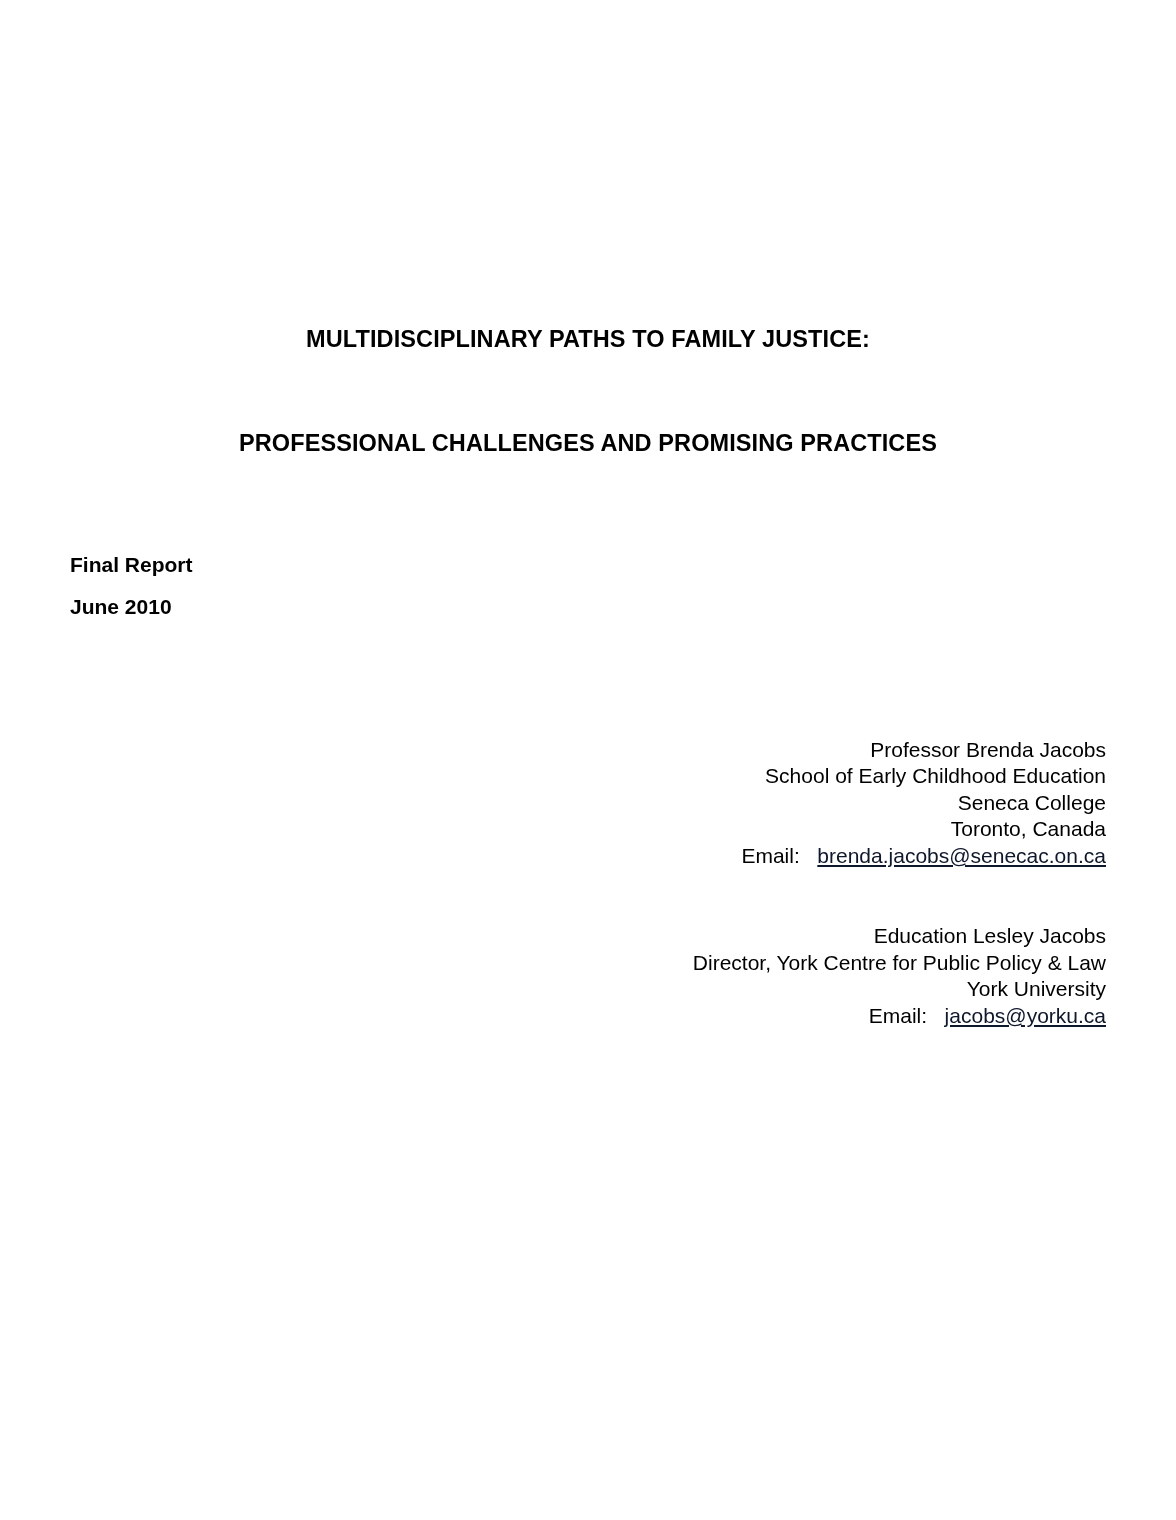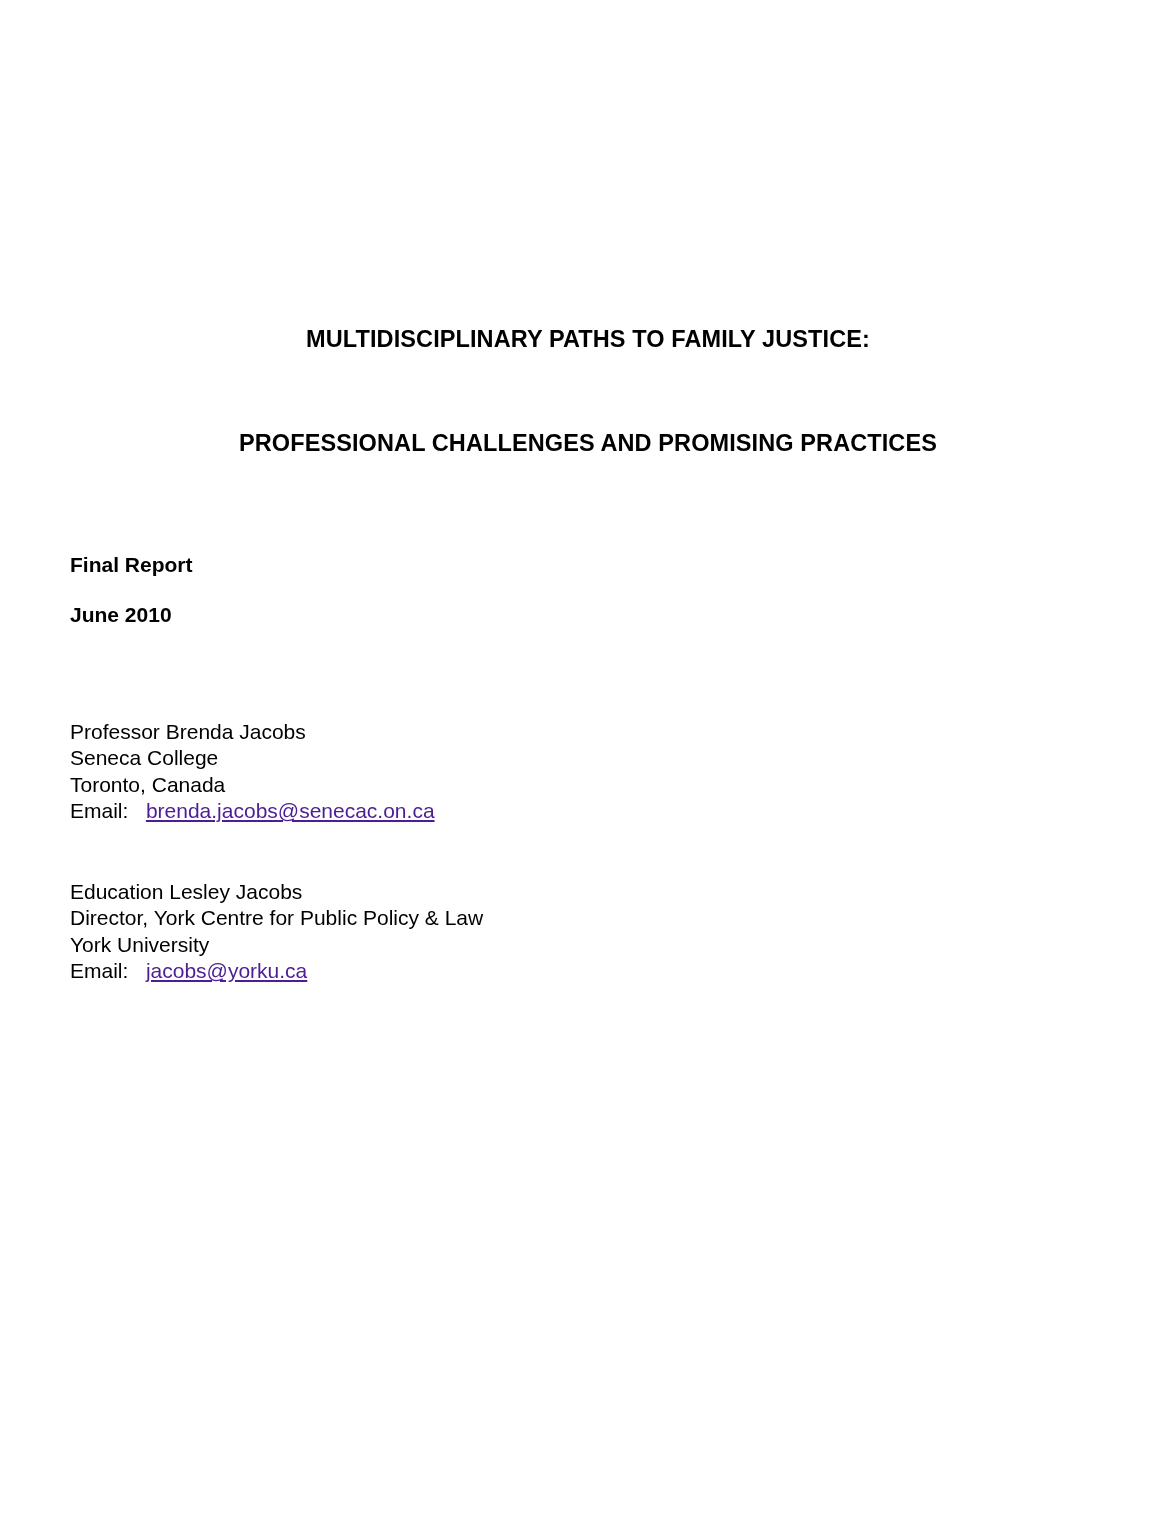--- a/index.html
+++ b/index.html
@@ -37,36 +37,36 @@
   }
   .report-block {
     margin-top: 95px;
   }
   .report-line {
     font-size: 21px;
     font-weight: bold;
     line-height: 1.2;
   }
   .report-line.date {
-    margin-top: 24px;
+    margin-top: 16px;
   }
   .authors-block {
-    margin-top: 92px;
-    text-align: left;
+    margin-top: 118px;
+    text-align: right;
   }
   .author-line {
     font-size: 21px;
     line-height: 26.5px;
     font-weight: normal;
   }
   .author-group.second {
     margin-top: 54px;
   }
   .email-link {
-    color: #4c1d95;
+    color: #0f172a;
   }
 </style>
 </head>
 <body>
 
 <div class="page">
 
   <div class="title-block">
     <div class="title-line first">MULTIDISCIPLINARY PATHS TO FAMILY JUSTICE:</div>
     <div class="title-line second">PROFESSIONAL CHALLENGES AND PROMISING PRACTICES</div>
@@ -74,20 +74,21 @@
 
   <div class="report-block">
     <div class="report-line type">Final Report</div>
     <div class="report-line date">June 2010</div>
   </div>
 
   <div class="authors-block">
 
     <div class="author-group first">
       <div class="author-line">Professor Brenda Jacobs</div>
+      <div class="author-line">School of Early Childhood Education</div>
       <div class="author-line">Seneca College</div>
       <div class="author-line">Toronto, Canada</div>
       <div class="author-line">
         <span>Email:</span>
         <span>&nbsp;</span>
         <a class="email-link" href="#">brenda.jacobs@senecac.on.ca</a>
       </div>
     </div>
 
     <div class="author-group second">

